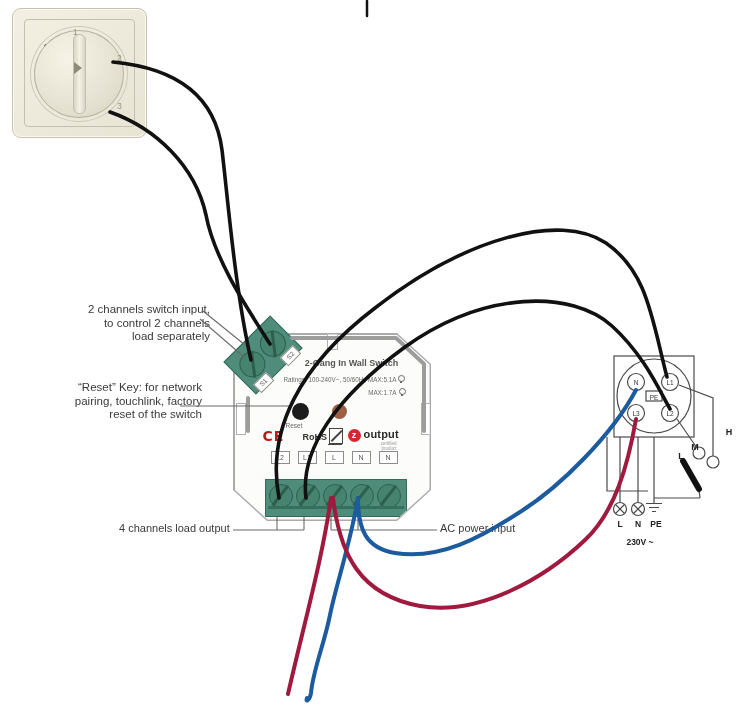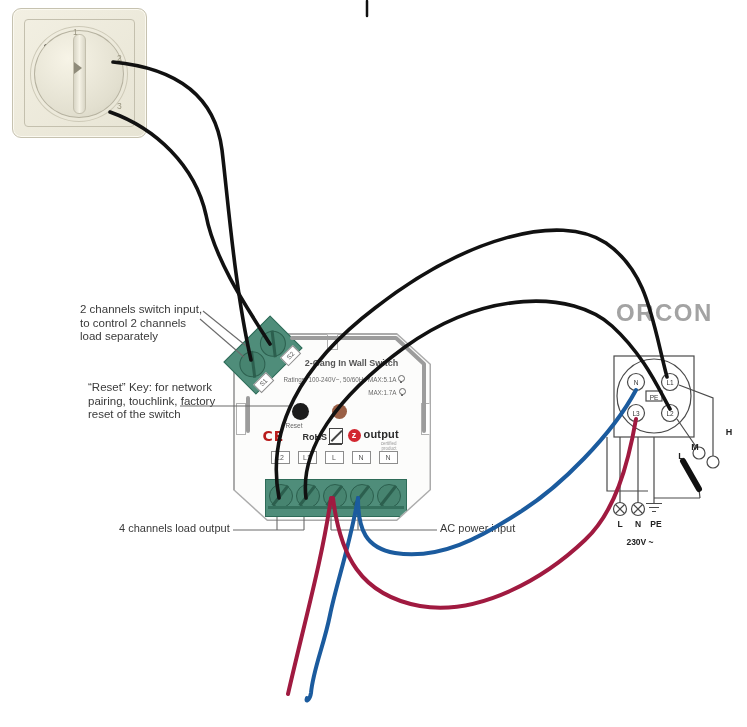--- a/index.html
+++ b/index.html
@@ -45,21 +45,21 @@
   .tlabel{position:absolute;top:116px;width:17px;height:11px;border:1px solid #8d8d8d;font-size:7px;color:#555;
           text-align:center;line-height:11px;background:#fff;}
   .outblock{left:30px;top:144px;width:140px;height:36px;background:#4f8d7a;border:1px solid #2e6b58;}
   .outblock::after{content:"";position:absolute;left:2px;right:2px;bottom:7px;height:3px;background:#35705d;}
   .screw{position:absolute;border-radius:50%;background:#478470;border:1.5px solid #2c5f4e;}
   .screw::after{content:"";position:absolute;left:45%;top:-6%;width:2.5px;height:112%;background:#2c5f4e;transform:rotate(38deg);}
   .sblock{left:230px;top:332px;width:64px;height:44px;background:#4f8d7a;border:1px solid #2e6b58;transform:rotate(-45deg);}
   .slabel{position:absolute;top:36px;width:16px;height:10px;border:1px solid #8d8d8d;background:#fff;font-size:6.5px;
           color:#555;text-align:center;line-height:10px;}
   
-  .note{width:130px;font-size:11.5px;line-height:13.5px;color:#3a3a3a;}
+  .note{width:130px;font-size:11.5px;line-height:13.5px;color:#3a3a3a;text-align:right;}
   .bottom-label{font-size:11px;color:#3a3a3a;}
   .orcon-brand{left:616px;top:299px;font-size:24px;font-weight:bold;color:#a3a3a3;letter-spacing:1.5px;}
   svg.overlay{position:absolute;left:0;top:0;pointer-events:none;}
   svg text{font-family:"Liberation Sans",sans-serif;}
 </style>
 </head>
 <body>
 
 <div id="canvas">
 
@@ -109,25 +109,24 @@
   </div>
 
   <div class="abs sblock">
     <div class="screw" style="left:5px;top:8px;width:24px;height:24px;"></div>
     <div class="screw" style="left:34px;top:8px;width:24px;height:24px;"></div>
     <div class="slabel" style="left:4px;">S1</div>
     <div class="slabel" style="left:42px;">S2</div>
   </div>
 
   <div class="abs note" style="left:80px;top:303px;">2 channels switch input, to control 2 channels load separately</div>
-  <div class="abs note" style="left:88px;top:381px;">“Reset” Key: for network pairing, touchlink, factory reset of the switch</div>
+  <div class="abs note" style="left:72px;top:381px;">“Reset” Key: for network pairing, touchlink, factory reset of the switch</div>
   <div class="abs bottom-label" style="left:119px;top:522px;">4 channels load output</div>
   <div class="abs bottom-label" style="left:440px;top:522px;">AC power input</div>
 
-  <div class="abs orcon-brand">ORCON</div>
 
   <svg class="overlay" width="747" height="727" viewBox="0 0 747 727">
 
     <g stroke="#9c9c9c" stroke-width="4" fill="none" stroke-linecap="round" stroke-linejoin="round">
       <path d="M 248,431 L 248,398"></path>
       <path d="M 292,338 L 396,338 L 424,364 L 424,431"></path>
     </g>
 
     <g stroke="#6b6b6b" stroke-width="1.1" fill="none">
       <path d="M 203,311 L 250,349"></path>

